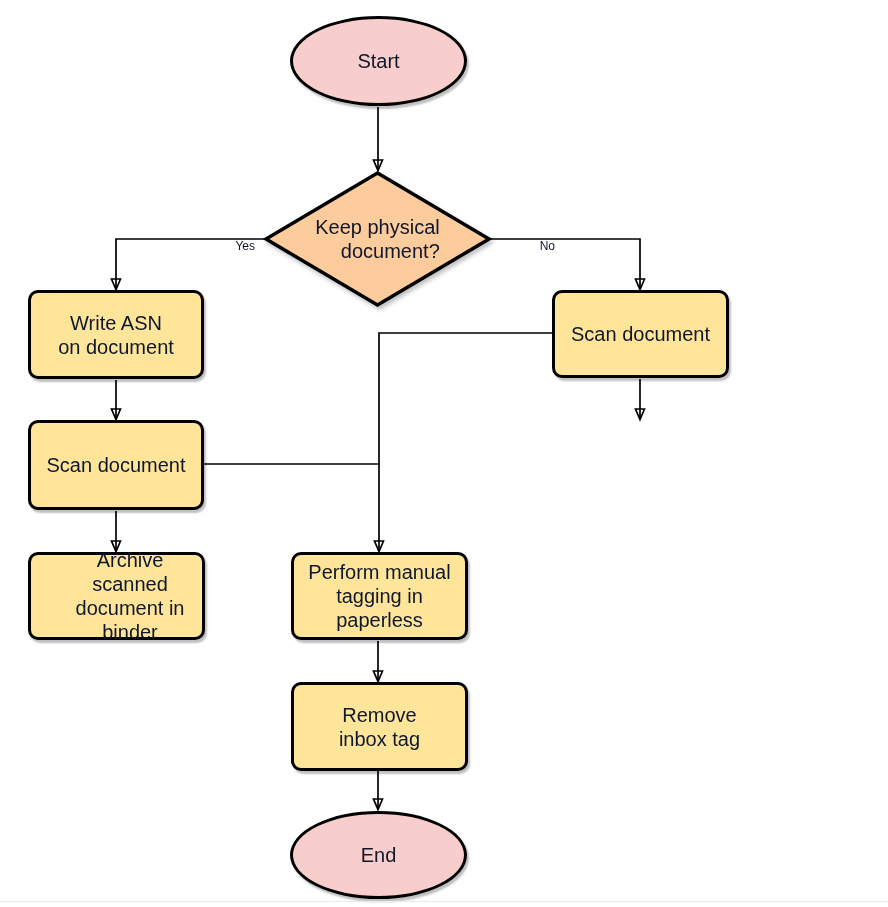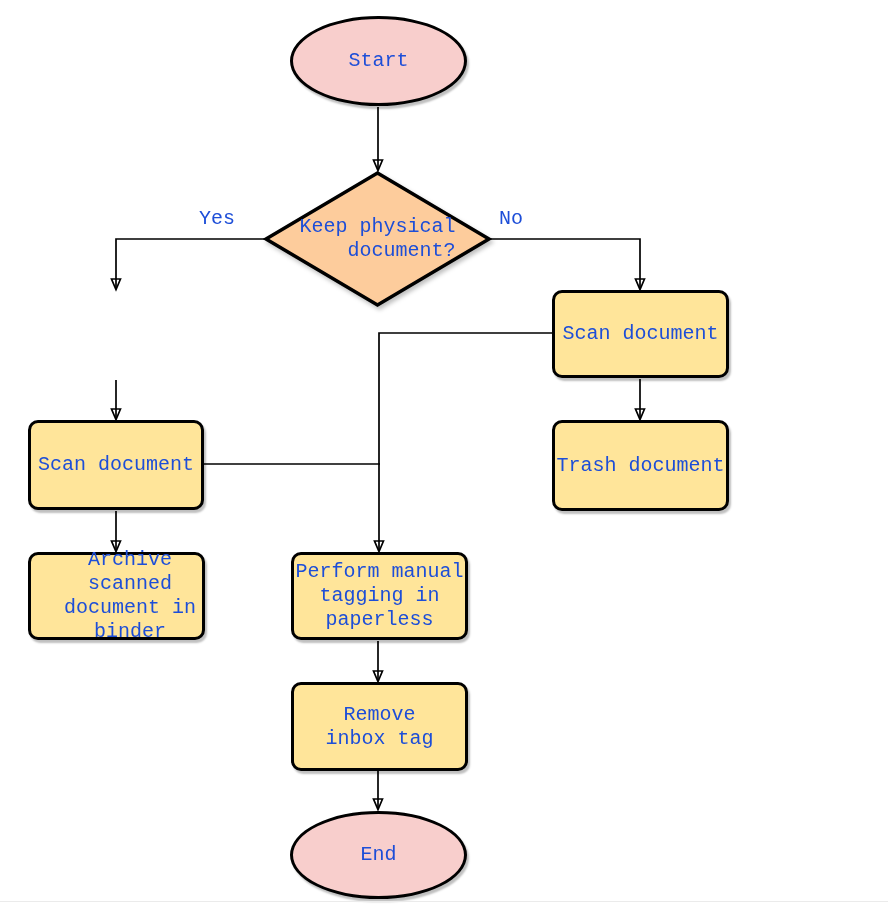--- a/index.html
+++ b/index.html
@@ -1,18 +1,18 @@
 <!DOCTYPE html>
 <html style="--stroke: #000000; --terminal-fill: #f8cecc; --decision-fill: #fdcc9c; --process-fill: #ffe59a; --divider: #ebebeb;"><head>
 <meta charset="utf-8">
 <style>
   html,body{margin:0;padding:0;background:#ffffff;}
   .canvas{
     position:relative;width:888px;height:907px;background:#ffffff;
-    font-family:Liberation Mono, monospace;color:#1d4ed8;overflow:hidden;
+    font-family:Liberation Sans, sans-serif;color:#0f172a;overflow:hidden;
   }
   .edges{position:absolute;left:0;top:0;pointer-events:none;}
   .edges path{stroke:var(--stroke,#000);stroke-width:1.7;fill:none;}
   .node{
     position:absolute;box-sizing:border-box;
     display:flex;align-items:center;justify-content:center;
     text-align:center;white-space:pre-line;
     font-size:20px;line-height:1.2;
   }
   .process{
@@ -27,21 +27,21 @@
     border-radius:50%;
     box-shadow:2px 3px 2px rgba(0,0,0,0.25);
   }
   .diamond-wrap{position:absolute;}
   .diamond-wrap svg{display:block;filter:drop-shadow(2px 3px 2px rgba(0,0,0,0.25));}
   .diamond-wrap polygon{fill:var(--decision-fill,#fdcc9c);stroke:var(--stroke,#000);stroke-width:3.5;stroke-linejoin:miter;}
   .diamond-label{
     position:absolute;inset:0;display:flex;align-items:center;justify-content:center;
     text-align:right;white-space:pre-line;font-size:20px;line-height:1.2;
   }
-  .edge-label{position:absolute;font-size:20px;line-height:1.1;text-align:left;}
+  .edge-label{position:absolute;font-size:12px;line-height:1.1;text-align:right;margin-top:32px;}
   .note{
     position:absolute;left:482px;top:590px;width:404px;
     font-size:20px;font-style:italic;line-height:1.32;white-space:pre-line;
   }
   .bottom-divider{position:absolute;left:0;top:901px;width:888px;height:1px;background:var(--divider,#ebebeb);}
 </style>
 </head>
 <body>
 
 <div class="canvas">
@@ -73,38 +73,39 @@
       <polygon points="114.5,3 226,69 114.5,135 3,69"></polygon>
     </svg>
     <div class="diamond-label">Keep physical
 document?</div>
   </div>
 
   <div class="edge-label" style="left:199px;top:208px;width:56px;">Yes</div>
 
   <div class="edge-label" style="left:499px;top:208px;width:56px;">No</div>
 
+  <div class="node process" style="left:28px;top:290px;width:176px;height:89px;">
+    <span>Write ASN
+on document</span>
+  </div>
 
   <div class="node process" style="left:28px;top:420px;width:176px;height:90px;">
     <span>Scan document</span>
   </div>
 
   <div class="node process" style="left:28px;top:552px;width:177px;height:88px;padding-left:27px;">
     <span>Archive scanned
 document in
 binder</span>
   </div>
 
   <div class="node process" style="left:552px;top:290px;width:177px;height:88px;">
     <span>Scan document</span>
   </div>
 
-  <div class="node process" style="left:552px;top:420px;width:177px;height:91px;">
-    <span>Trash document</span>
-  </div>
 
   <div class="node process" style="left:291px;top:552px;width:177px;height:88px;">
     <span>Perform manual
 tagging in
 paperless</span>
   </div>
 
 
   <div class="node terminal" style="left:290px;top:811px;width:177px;height:88px;">
     <span>End</span>

